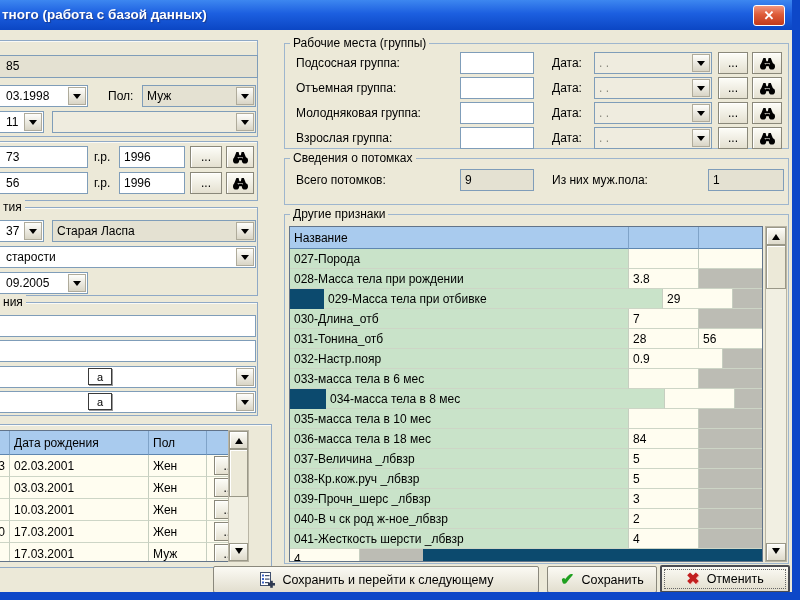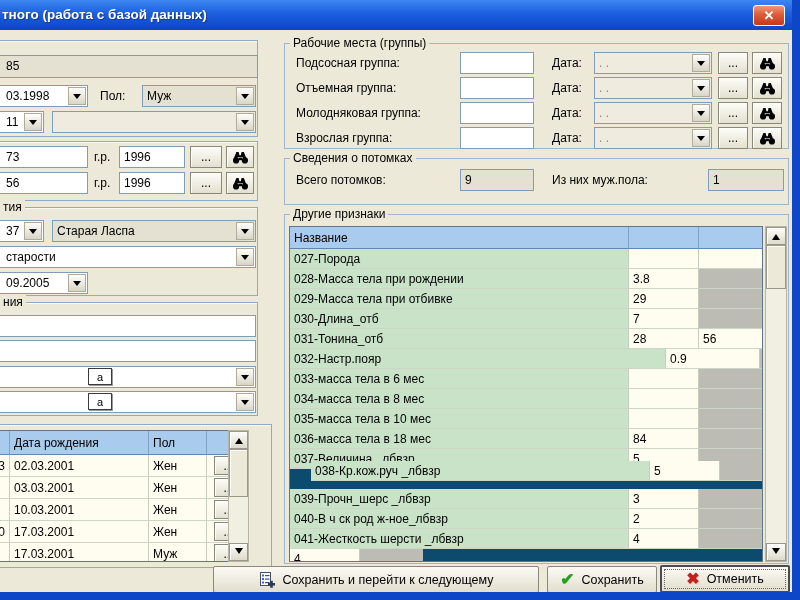--- a/index.html
+++ b/index.html
@@ -77,21 +77,21 @@
     <span>✕</span>
   </div>
 
   <div class="abs panel" style="left:-30px;top:40px;width:288px;height:97px;"></div>
   <div class="abs field ro cut" style="left:-20px;top:55px;width:278px;height:23px;">85</div>
 
   <div class="abs combo cutc" style="left:-20px;top:85px;width:108px;height:22px;">
     <span class="val">03.1998</span>
     <span class="dd"></span>
   </div>
-  <div class="abs lbl" style="left:100px;top:85px;">Пол:</div>
+  <div class="abs lbl" style="left:108px;top:85px;">Пол:</div>
   <div class="abs combo rocombo" style="left:142px;top:85px;width:114px;height:22px;">
     <span class="val">Муж</span>
     <span class="dd"></span>
   </div>
   <div class="abs combo cutc" style="left:-20px;top:111px;width:64px;height:22px;">
     <span class="val">11</span>
     <span class="dd"></span>
   </div>
   <div class="abs combo softbg" style="left:52px;top:111px;width:204px;height:22px;">
     <span class="val"></span>
@@ -341,66 +341,66 @@
     <div class="row" style="top:22px;height:20px;">
       <div class="cell green" style="width:339px;">027-Порода</div>
       <div class="cell cream" style="width:70px;"></div>
       <div class="cell cream" style="width:63px;border-right:none;"></div>
     </div>
     <div class="row" style="top:42px;height:20px;">
       <div class="cell green" style="width:339px;">028-Масса тела при рождении</div>
       <div class="cell cream" style="width:70px;">3.8</div>
       <div class="cell graycell" style="width:63px;border-right:none;"></div>
     </div>
-    <div class="row" style="top:62px;height:20px;">
+    <div class="row" style="top:62px;height:20px;margin-left:34px;">
       <div class="cell green" style="width:339px;">029-Масса тела при отбивке</div>
       <div class="cell cream" style="width:70px;">29</div>
       <div class="cell graycell" style="width:63px;border-right:none;"></div>
     </div>
     <div class="row" style="top:82px;height:20px;">
       <div class="cell green" style="width:339px;">030-Длина_отб</div>
       <div class="cell cream" style="width:70px;">7</div>
       <div class="cell graycell" style="width:63px;border-right:none;"></div>
     </div>
     <div class="row" style="top:102px;height:20px;">
       <div class="cell green" style="width:339px;">031-Тонина_отб</div>
       <div class="cell cream" style="width:70px;">28</div>
       <div class="cell cream" style="width:63px;border-right:none;">56</div>
     </div>
     <div class="row" style="top:122px;height:20px;">
-      <div class="cell green" style="width:376px;">032-Настр.пояр</div>
+      <div class="cell green" style="width:339px;">032-Настр.пояр</div>
       <div class="cell cream" style="width:94px;">0.9</div>
       <div class="cell graycell" style="width:63px;border-right:none;"></div>
     </div>
     <div class="row" style="top:142px;height:20px;">
       <div class="cell green" style="width:339px;">033-масса тела в 6 мес</div>
       <div class="cell cream" style="width:70px;"></div>
       <div class="cell graycell" style="width:63px;border-right:none;"></div>
     </div>
     <div class="row" style="top:162px;height:20px;">
-      <div class="cell green" style="width:339px;">034-масса тела в 8 мес</div>
+      <div class="cell green" style="width:339px;margin-left:36px;">034-масса тела в 8 мес</div>
       <div class="cell cream" style="width:70px;"></div>
       <div class="cell graycell" style="width:63px;border-right:none;"></div>
     </div>
     <div class="row" style="top:182px;height:20px;">
       <div class="cell green" style="width:339px;">035-масса тела в 10 мес</div>
       <div class="cell cream" style="width:70px;"></div>
       <div class="cell graycell" style="width:63px;border-right:none;"></div>
     </div>
     <div class="row" style="top:202px;height:20px;">
       <div class="cell green" style="width:339px;">036-масса тела в 18 мес</div>
       <div class="cell cream" style="width:70px;">84</div>
       <div class="cell graycell" style="width:63px;border-right:none;"></div>
     </div>
     <div class="row" style="top:222px;height:20px;">
       <div class="cell green" style="width:339px;">037-Величина _лбвзр</div>
       <div class="cell cream" style="width:70px;">5</div>
       <div class="cell graycell" style="width:63px;border-right:none;"></div>
     </div>
-    <div class="row" style="top:234px;height:20px;padding-left:21px;">
+    <div class="row" style="top:242px;height:20px;">
       <div class="cell green" style="width:339px;">038-Кр.кож.руч _лбвзр</div>
       <div class="cell cream" style="width:70px;">5</div>
       <div class="cell graycell" style="width:63px;border-right:none;"></div>
     </div>
     <div class="row" style="top:262px;height:20px;">
       <div class="cell green" style="width:339px;">039-Прочн_шерс _лбвзр</div>
       <div class="cell cream" style="width:70px;">3</div>
       <div class="cell graycell" style="width:63px;border-right:none;"></div>
     </div>
     <div class="row" style="top:282px;height:20px;">

